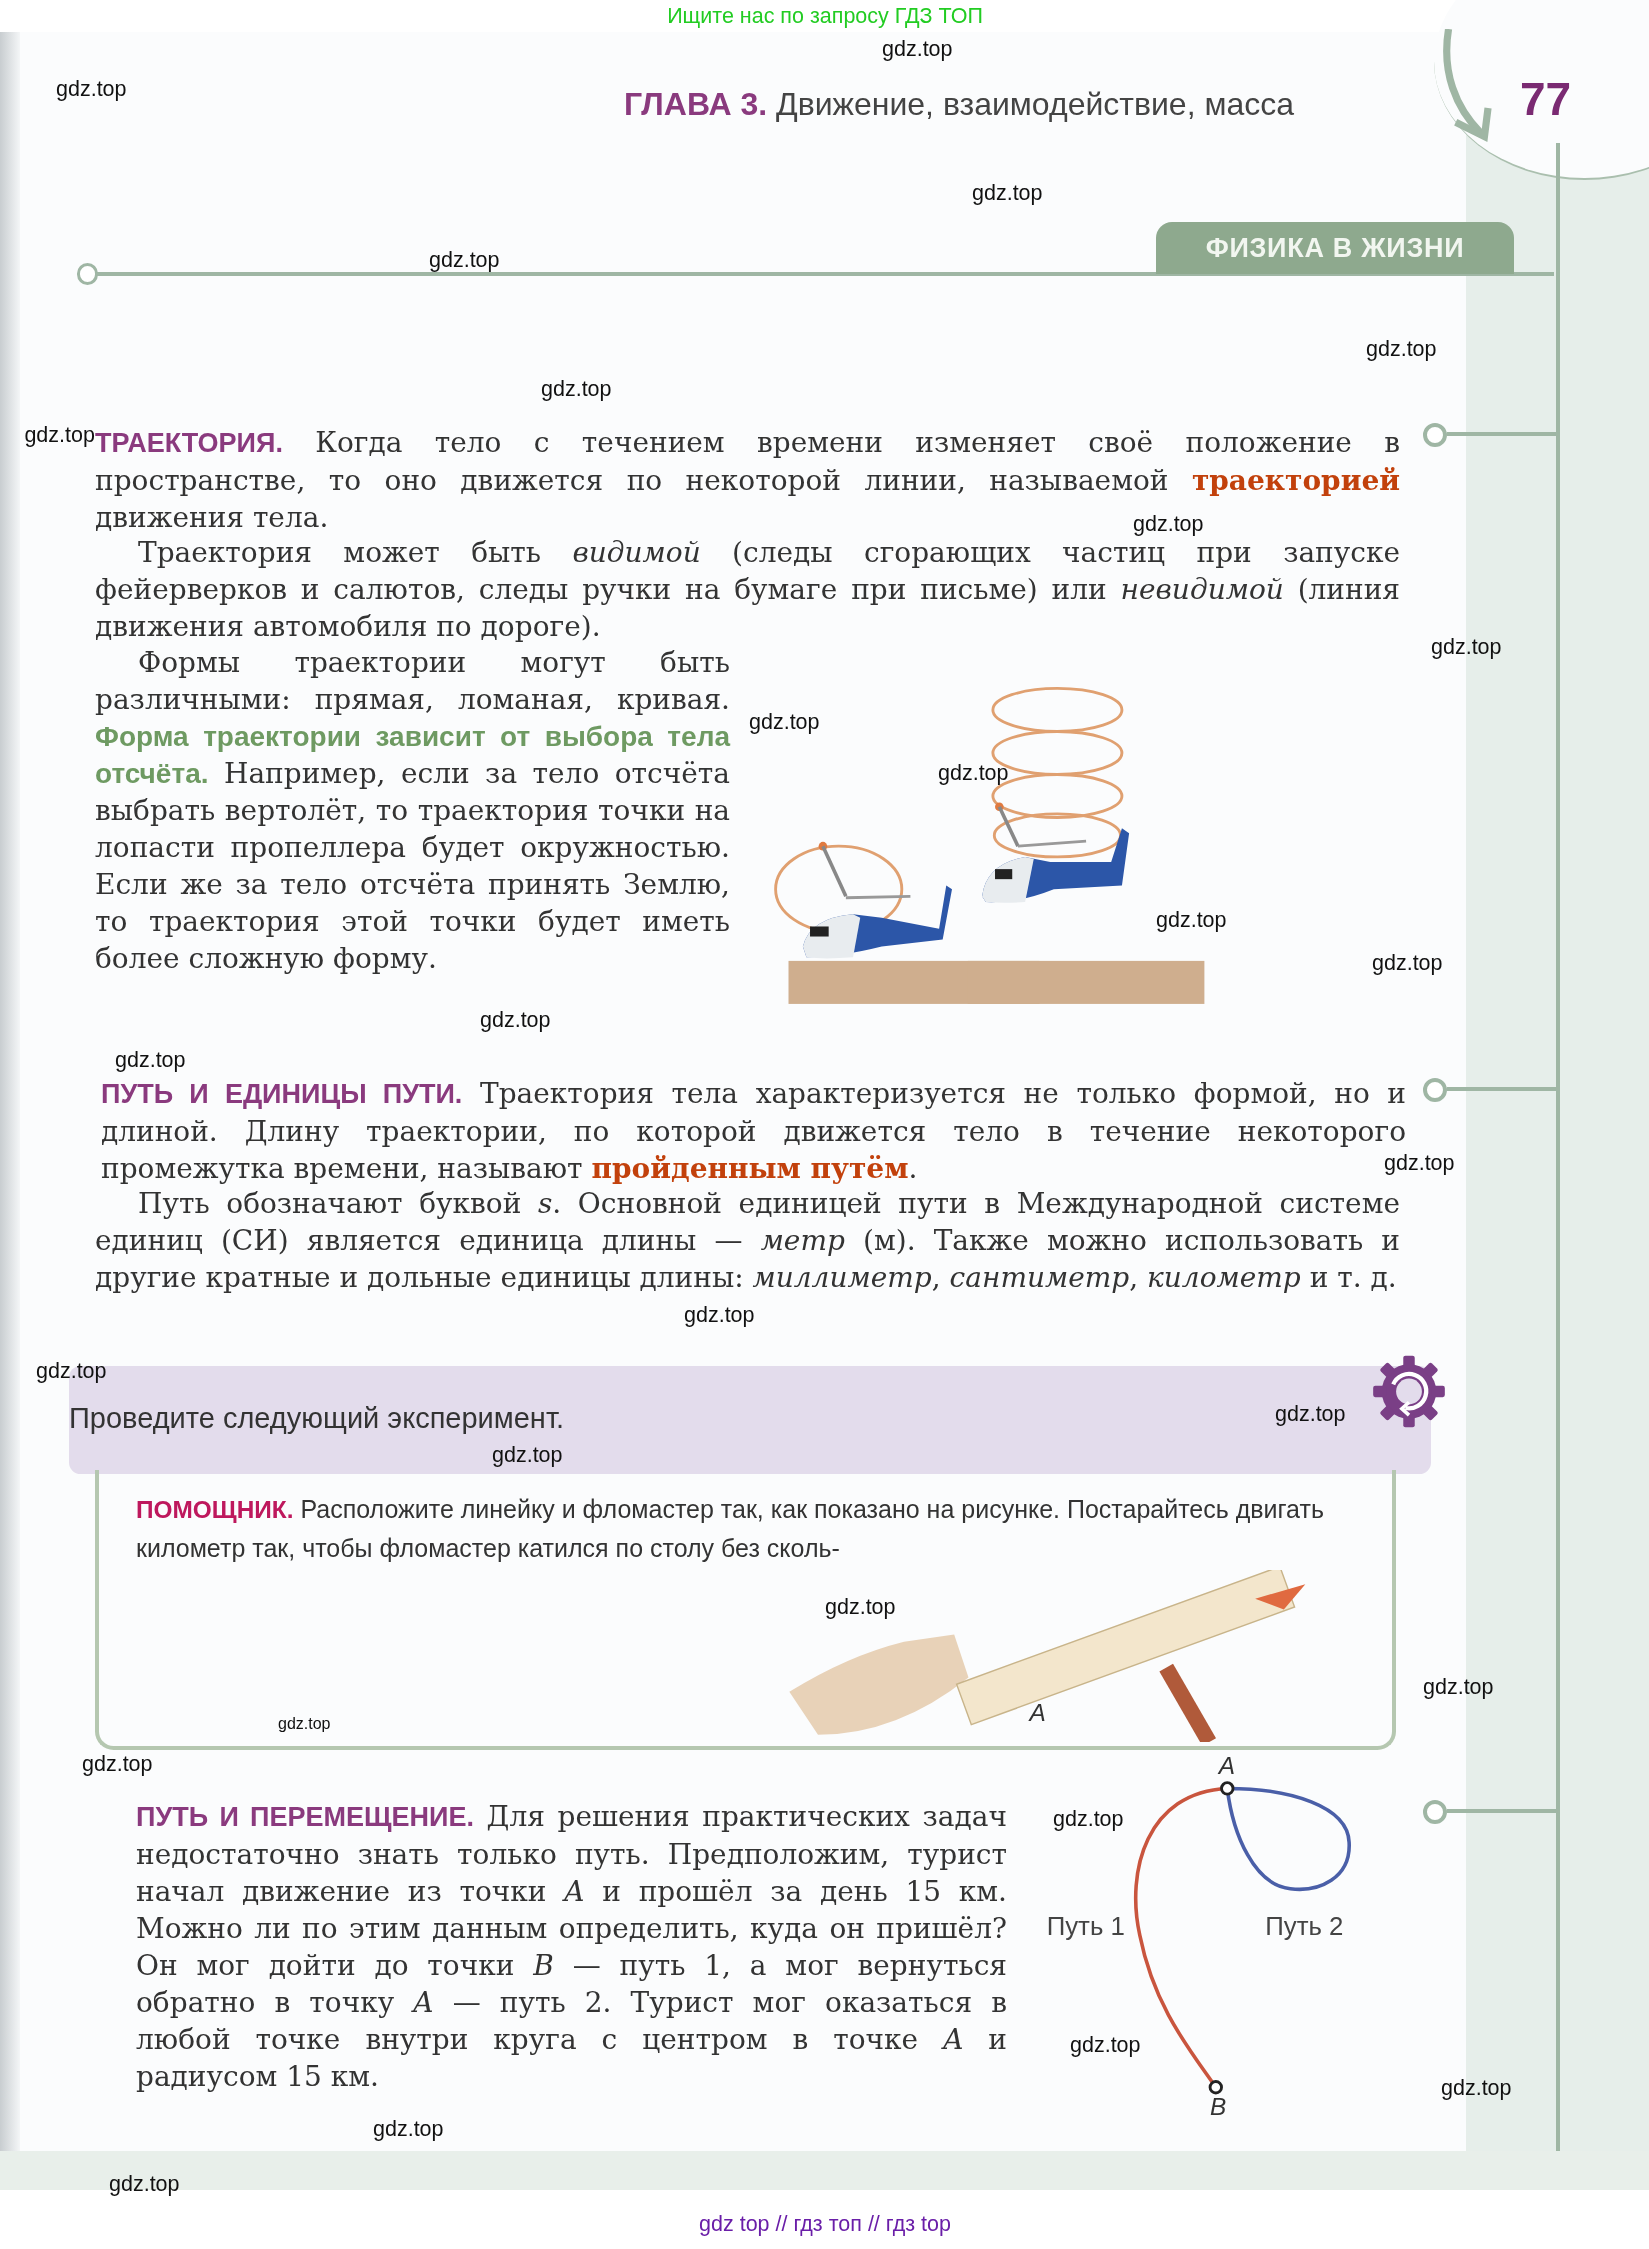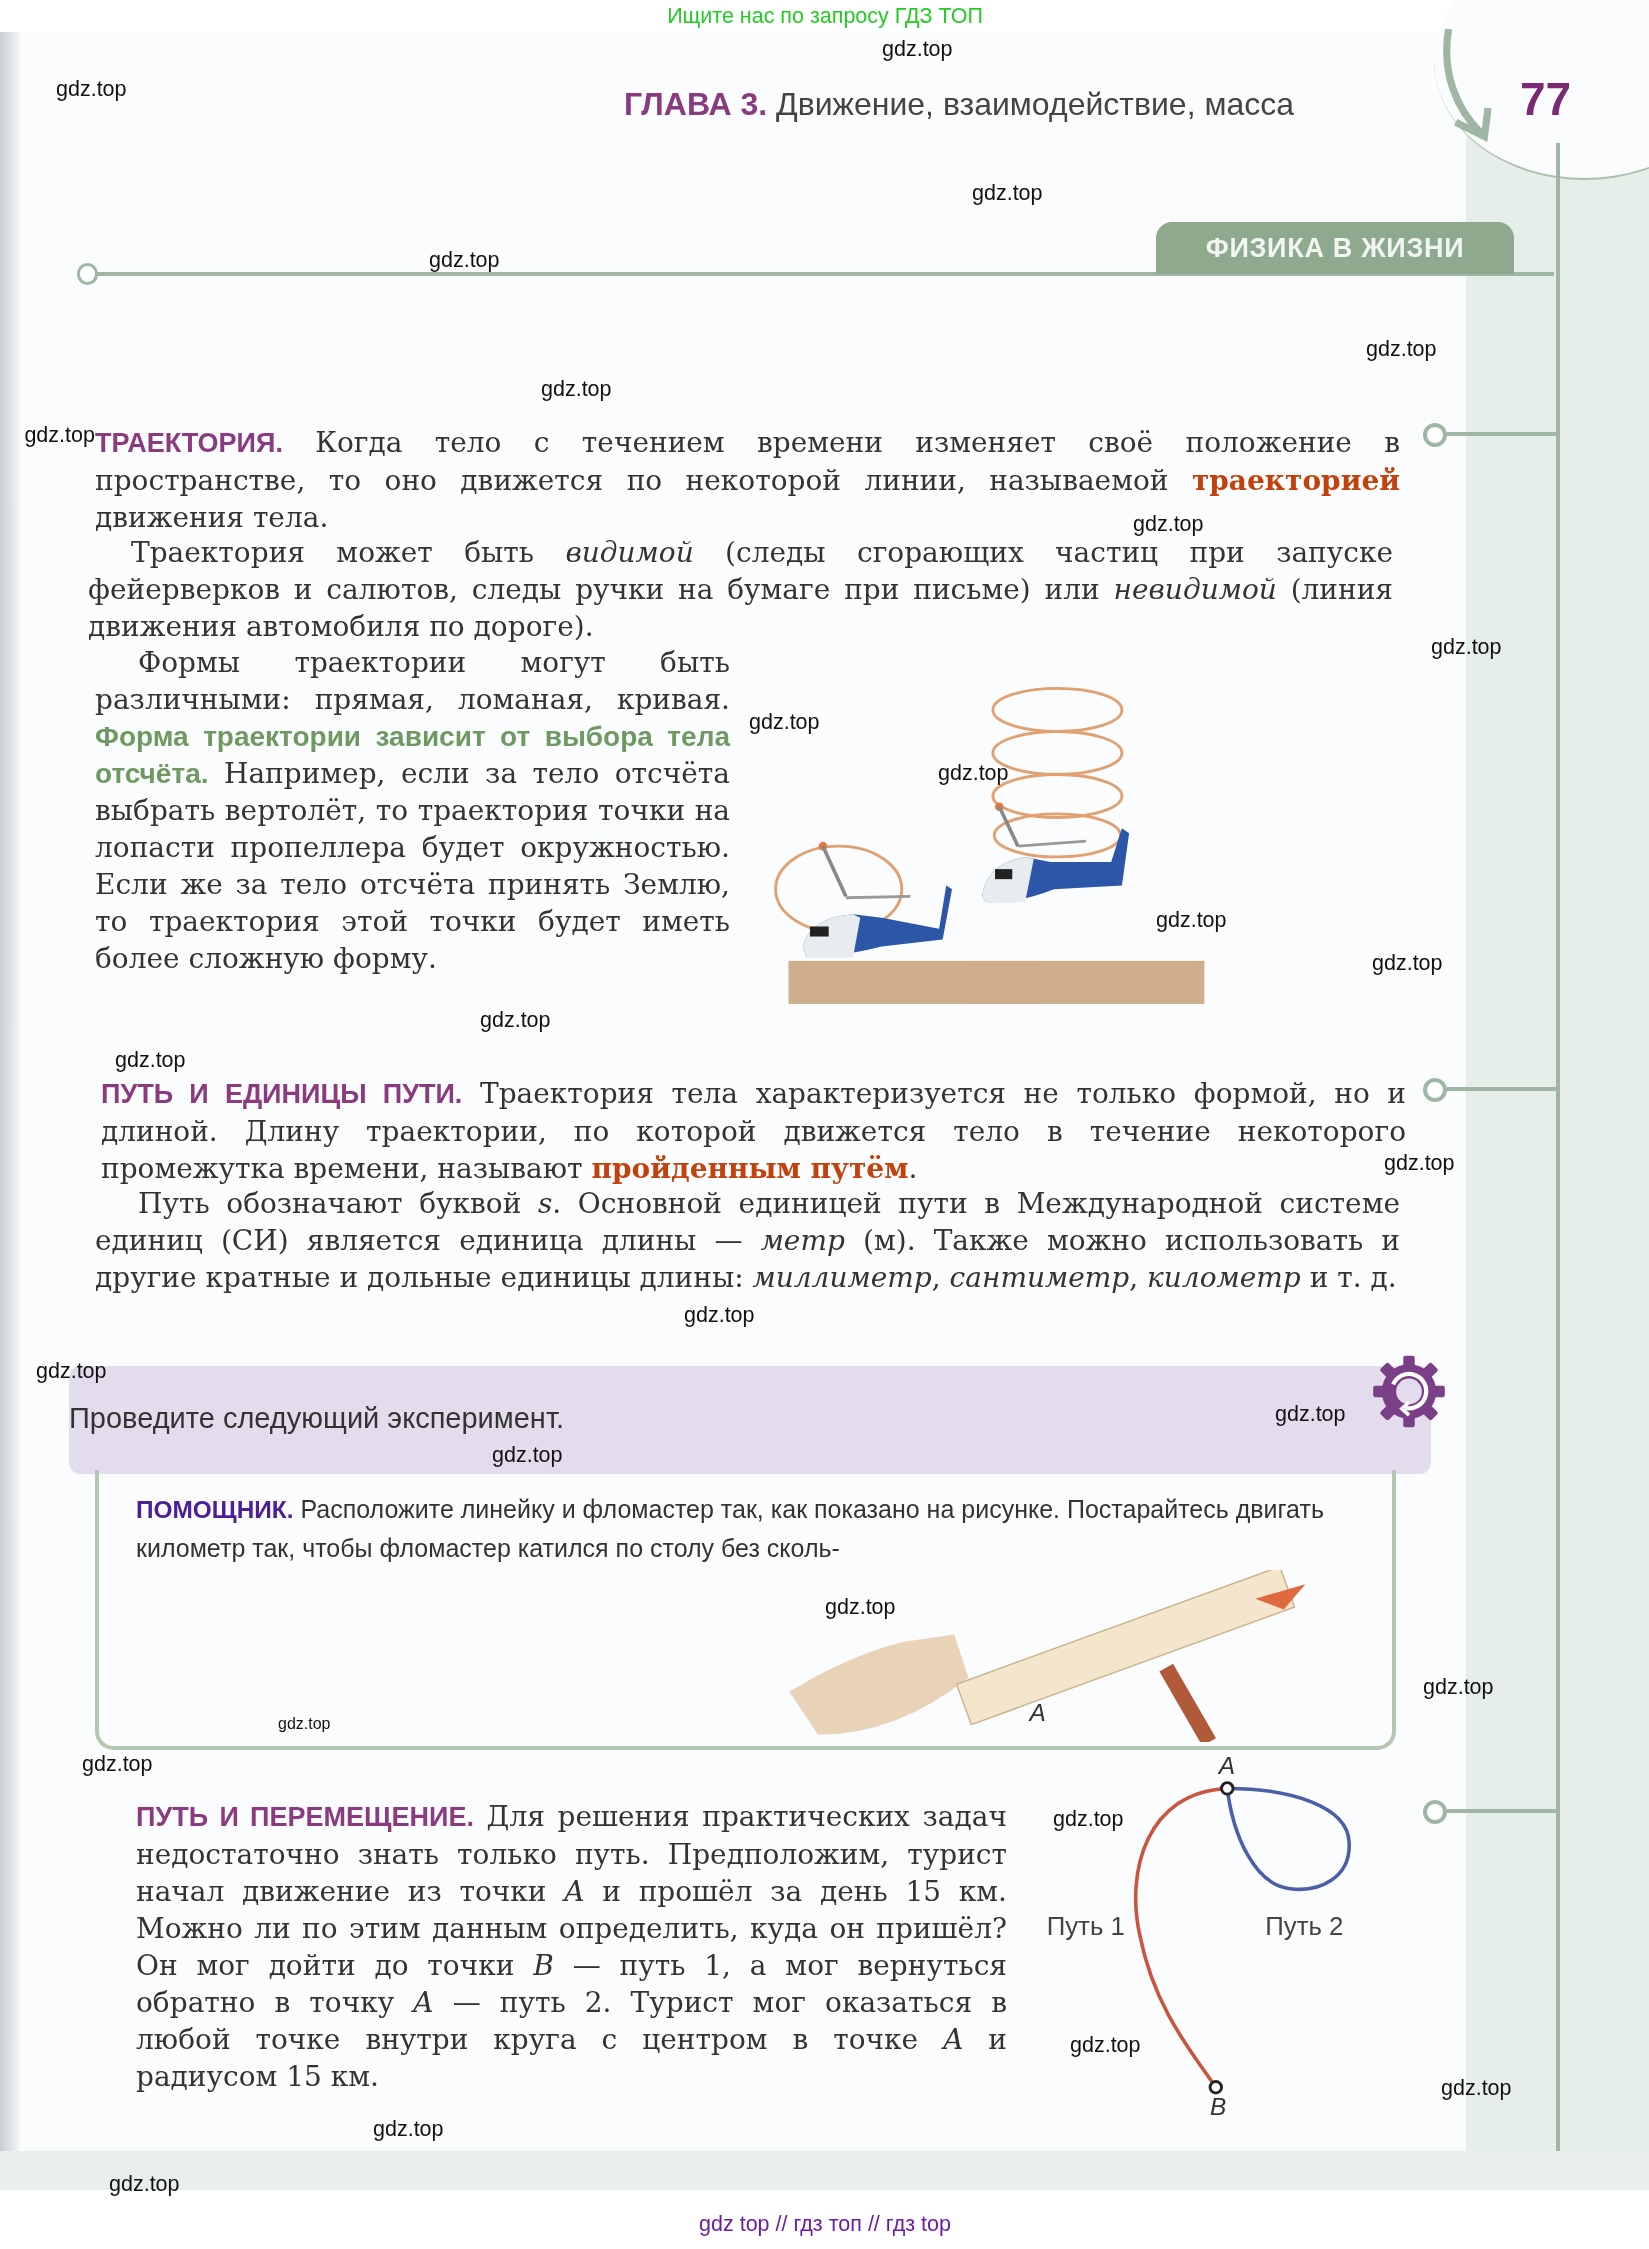--- a/index.html
+++ b/index.html
@@ -49,21 +49,21 @@
 
   .exp-bar { position: absolute; left: 69px; top: 1366px; width: 1362px; height: 108px; background: #e3dcec;
     border-radius: 11.5px; }
   .exp-text { position: absolute; left: 69px; top: 1402px; font-family: "Liberation Sans", sans-serif; font-size: 29px; color: #333; }
   .gear { position: absolute; left: 1366px; top: 1352px; width: 86px; height: 79px; }
 
   .helper-box { position: absolute; left: 95px; top: 1470px; width: 1301px; height: 280px; border: 4.3px solid #b5c7b0;
     border-top: none; border-radius: 0 0 18.6px 18.6px; }
   .helper-text { position: absolute; left: 136px; top: 1490px; width: 1219px; font-family: "Liberation Sans", sans-serif;
     font-size: 25px; line-height: 39px; color: #333; }
-  .helper-text .lead { font-weight: bold; color: #4c1d95; font-size: 24.4px; }
+  .helper-text .lead { font-weight: bold; color: #be185d; font-size: 24.4px; }
   .helper-narrow { width: 595px; text-align: justify; }
   .ruler-fig { position: absolute; left: 789px; top: 1570px; width: 574px; height: 172px; }
 
   .path-fig { position: absolute; left: 1018px; top: 1749px; width: 430px; height: 387px; }
   .wm { position: absolute; font-family: "Liberation Sans", sans-serif; font-size: 21.5px; color: #111; }
   .bottom-wm { position: absolute; left: 0; top: 2212px; width: 1650px; text-align: center;
     font-family: "Liberation Sans", sans-serif; font-size: 21.5px; color: #6a1ea8; }
 </style>
 </head>
 <body>
@@ -97,21 +97,21 @@
 <div class="side-ring" style="left:1423px; top:423px;"></div>
 <div class="side-link" style="left:1447px; top:432px; width:109px;"></div>
 <div class="side-ring" style="left:1423px; top:1078px;"></div>
 <div class="side-link" style="left:1447px; top:1087px; width:109px;"></div>
 <div class="side-ring" style="left:1423px; top:1800px;"></div>
 <div class="side-link" style="left:1447px; top:1809px; width:109px;"></div>
 
 <div class="para" style="left:95px; top:424px; width:1305px;">
   <span class="lead">ТРАЕКТОРИЯ.</span><span> Когда тело с течением времени изменяет своё положение в пространстве, то оно движется по некоторой линии, называемой </span><b>траекторией</b><span> движения тела.</span>
 </div>
-<div class="para indent" style="left:88px; top:534px; width:1305px;">
+<div class="para indent" style="left:95px; top:534px; width:1305px;">
   <span>Траектория может быть </span><i>видимой</i><span> (следы сгорающих частиц при запуске фейерверков и салютов, следы ручки на бумаге при письме) или </span><i>невидимой</i><span> (линия движения автомобиля по дороге).</span>
 </div>
 <div class="para indent" style="left:95px; top:644px; width:635px;">
   <span>Формы траектории могут быть различными: прямая, ломаная, кривая. </span><span class="green">Форма траектории зависит от выбора тела отсчёта.</span><span> Например, если за тело отсчёта выбрать вертолёт, то траектория точки на лопасти пропеллера будет окружностью. Если же за тело отсчёта принять Землю, то траектория этой точки будет иметь более сложную форму.</span>
 </div>
 
 <svg class="heli-fig" viewBox="0 0 880 460">
   <g>
     <ellipse cx="100" cy="300" rx="88" ry="60" fill="none" stroke="#e0a070" stroke-width="4"></ellipse>
     <circle cx="78" cy="240" r="6" fill="#e07a40"></circle>

